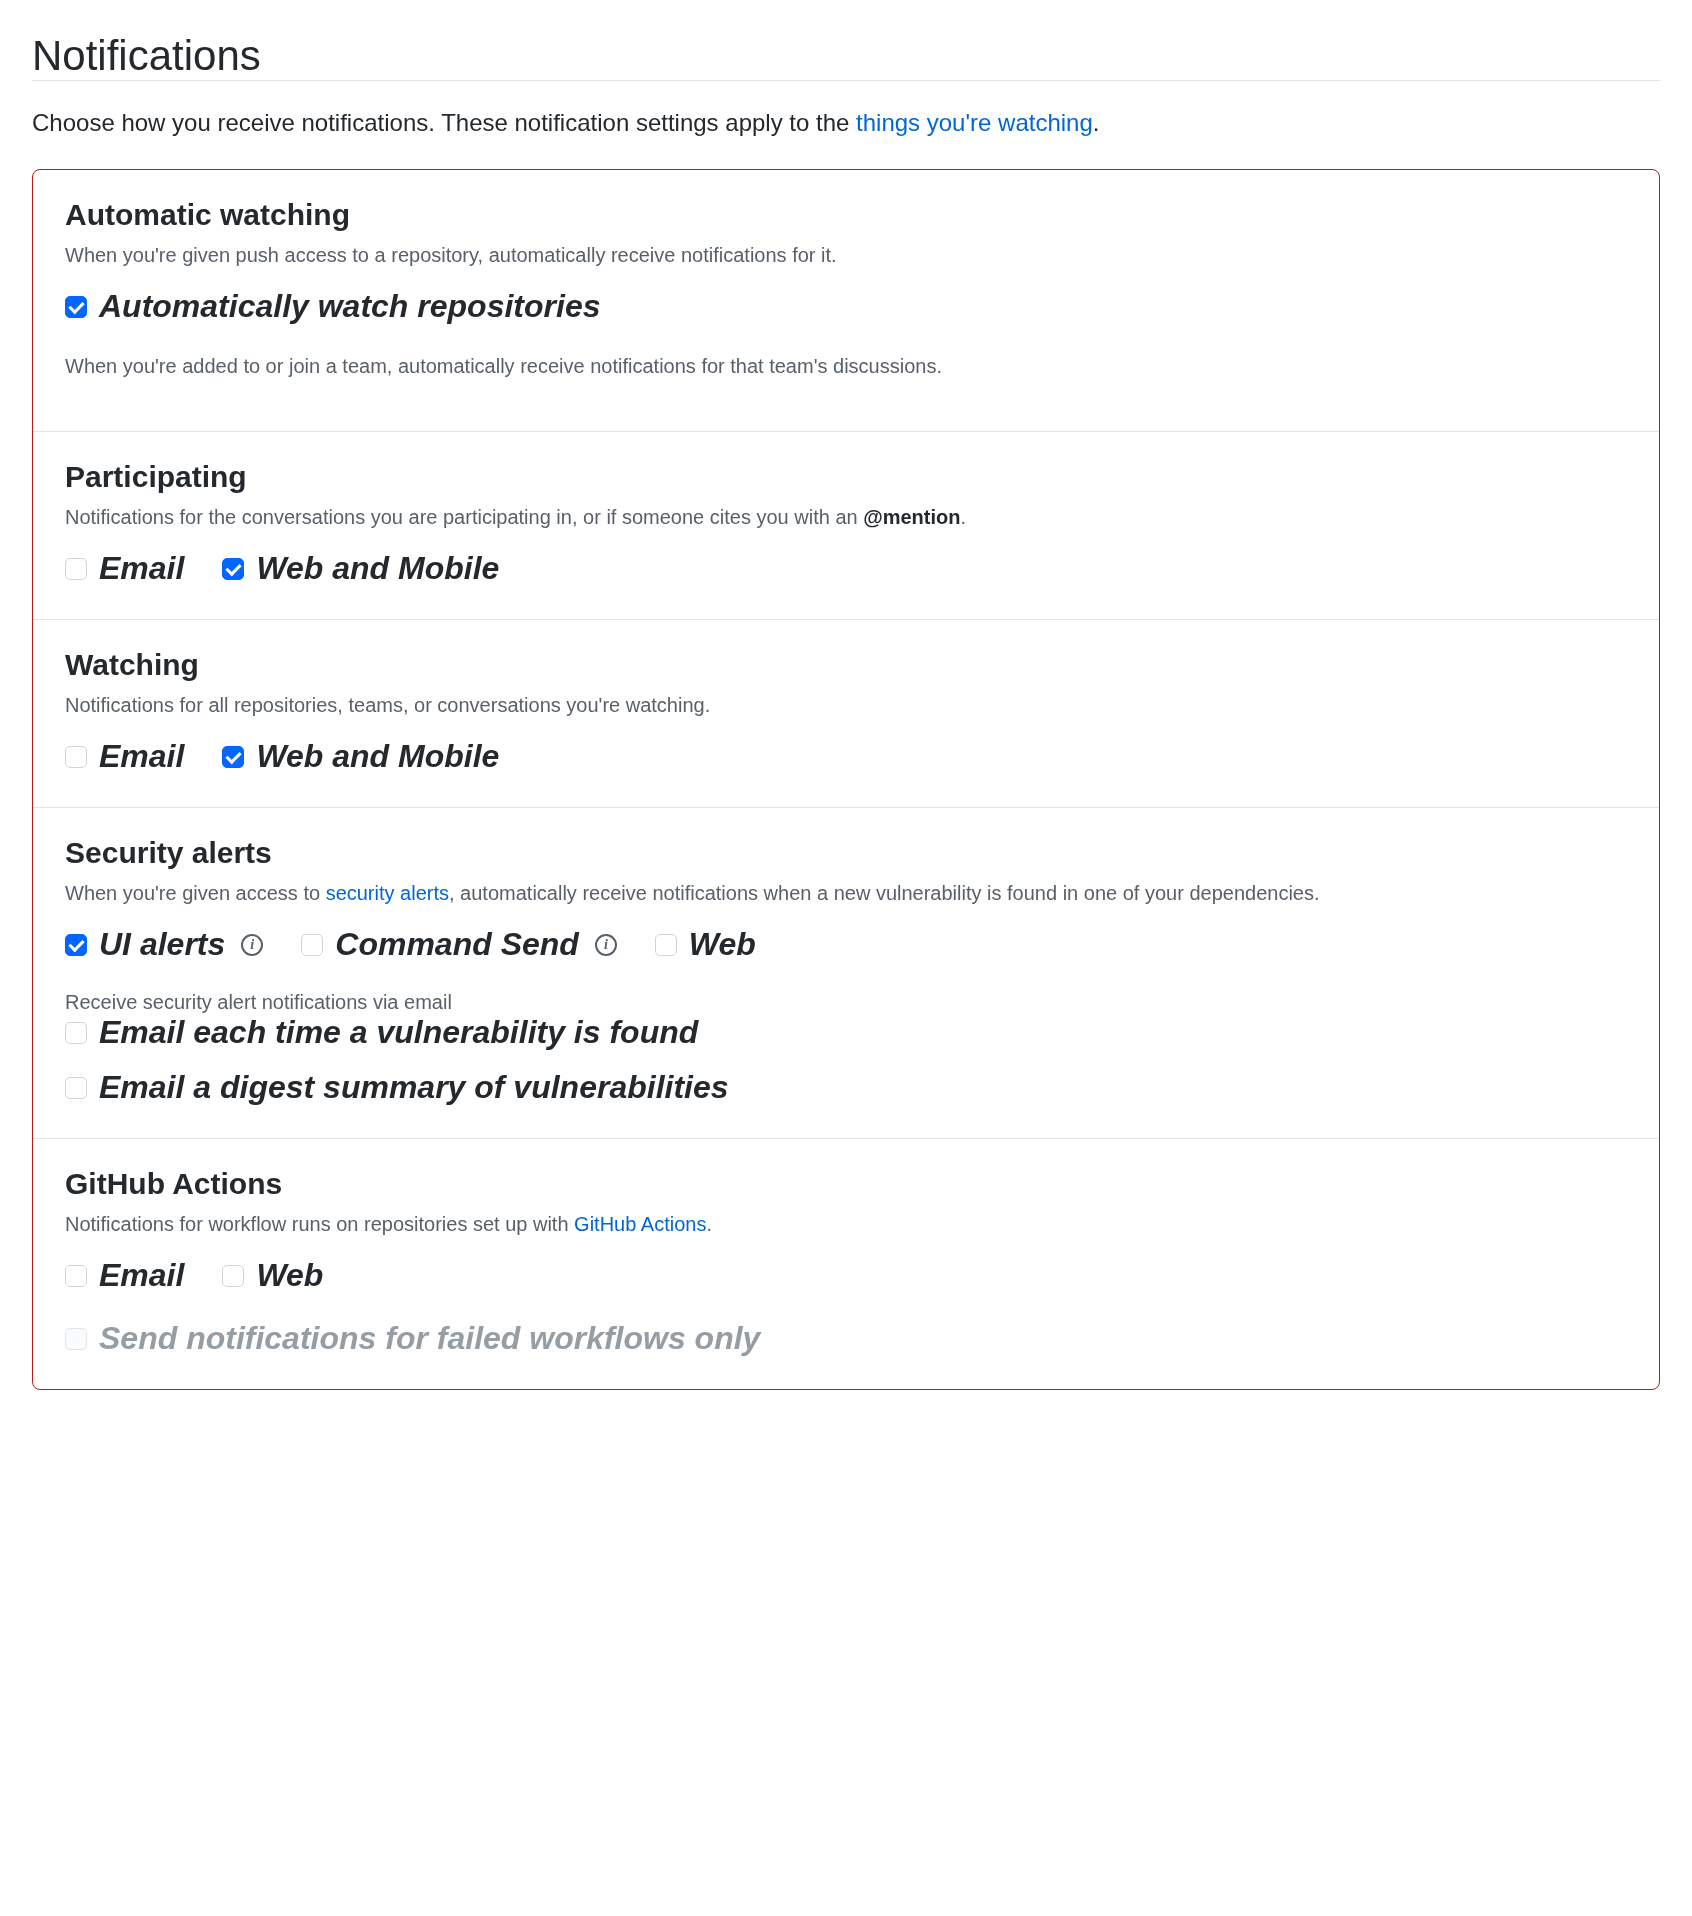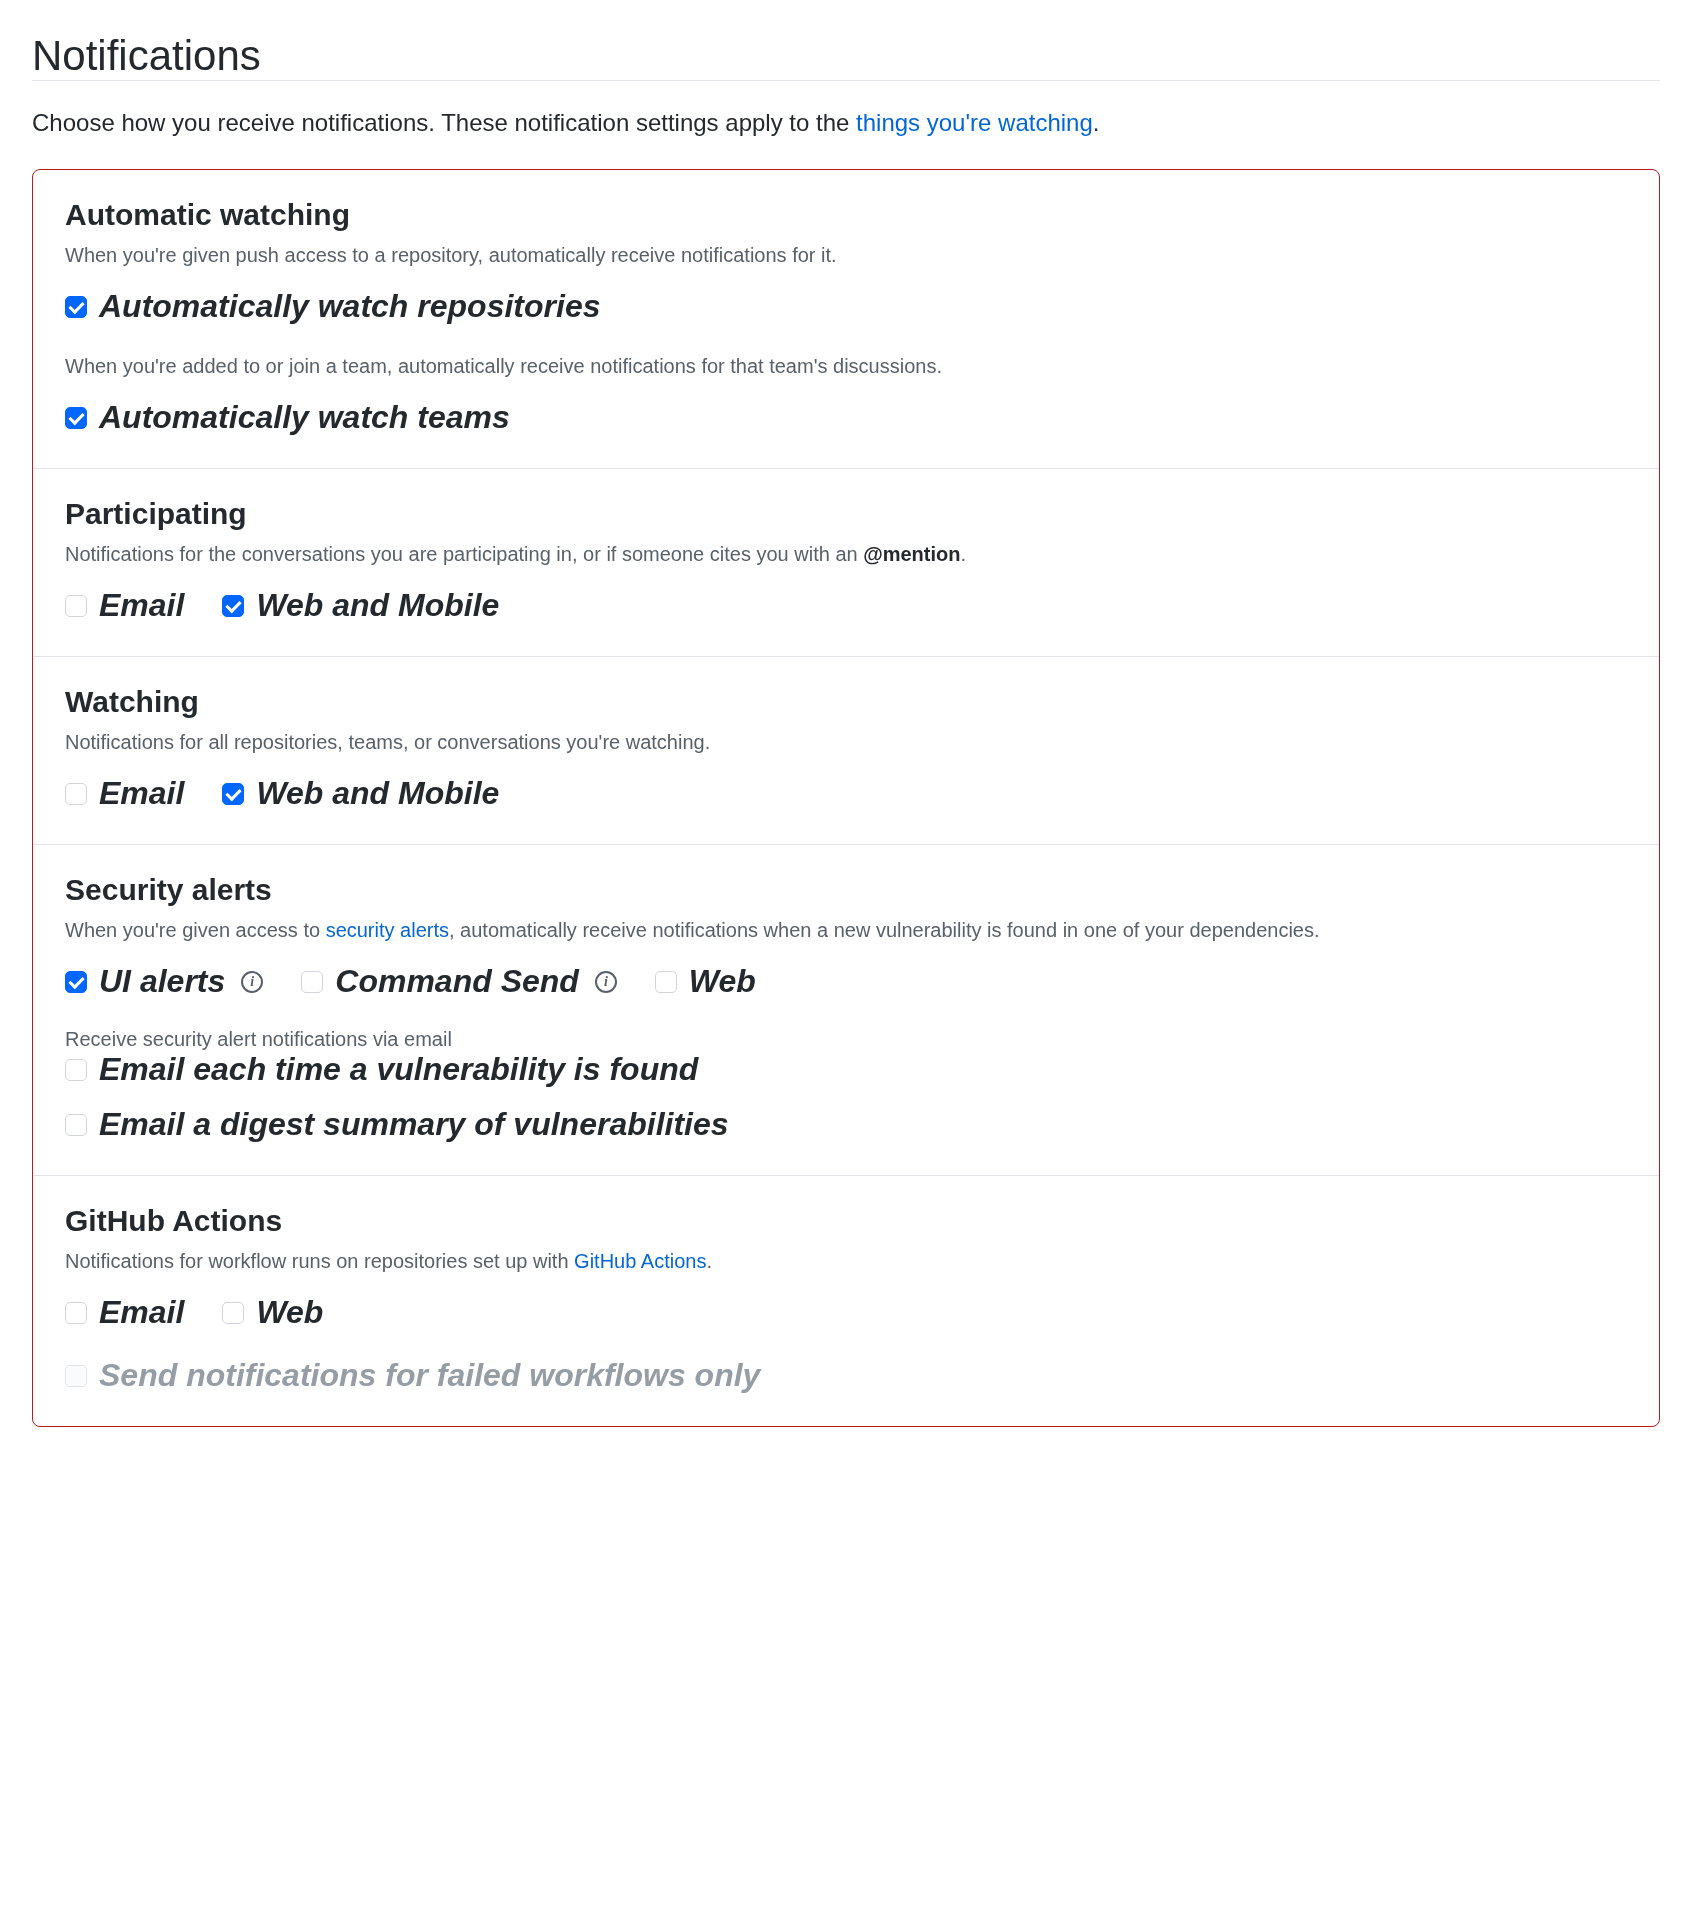--- a/index.html
+++ b/index.html
@@ -149,24 +149,20 @@
 
   <div class="section">
     <h2>Automatic watching</h2>
     <p class="desc">When you're given push access to a repository, automatically receive notifications for it.</p>
     <div class="option">
       <span class="checkbox checked"></span>
       <span class="option-label">Automatically watch repositories</span>
     </div>
     <div class="spacer"></div>
     <p class="desc">When you're added to or join a team, automatically receive notifications for that team's discussions.</p>
-    <div class="option">
-      <span class="checkbox checked"></span>
-      <span class="option-label">Automatically watch teams</span>
-    </div>
   </div>
 
   <div class="section">
     <h2>Participating</h2>
     <p class="desc">
       <span>Notifications for the conversations you are participating in, or if someone cites you with an </span><span class="mention">@mention</span><span>.</span>
     </p>
     <div class="option-row">
       <div class="option">
         <span class="checkbox"></span>

